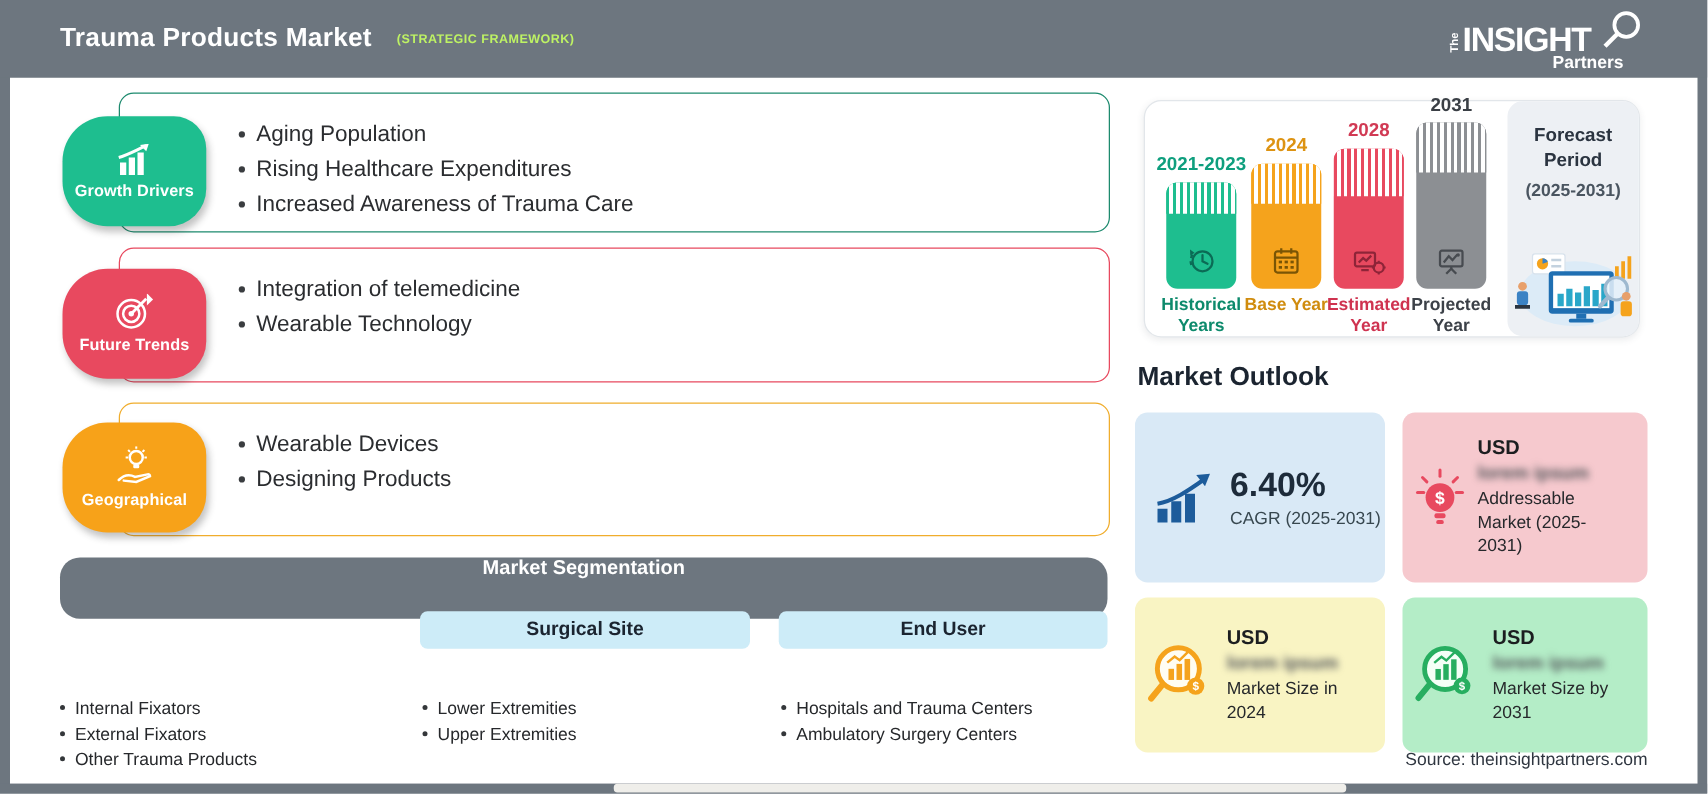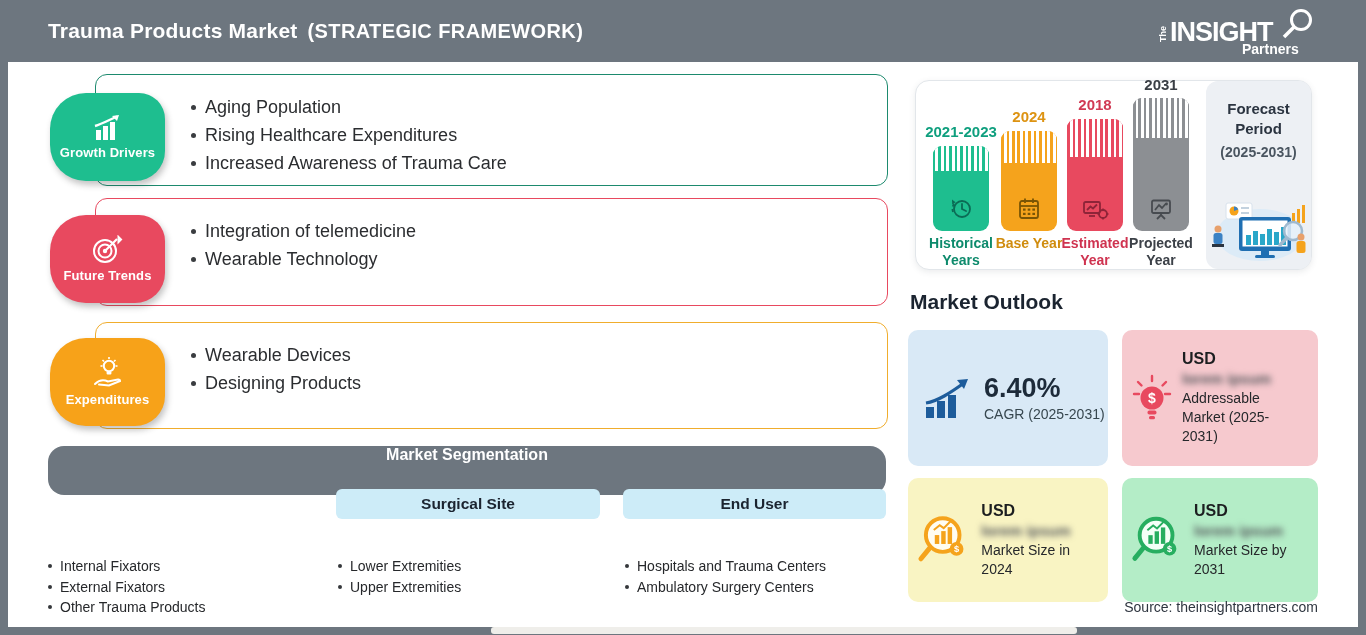--- a/index.html
+++ b/index.html
@@ -3,21 +3,21 @@
 <meta charset="utf-8">
 <style>
   html,body{margin:0;padding:0;}
   body{font-family:"Liberation Sans",sans-serif;}
   .stage{position:relative;width:1366px;height:635px;background:#6d767f;overflow:hidden;}
   .content-bg{position:absolute;left:8px;top:62px;width:1350px;height:565px;background:#ffffff;}
 
   
   .hdr{position:absolute;left:0;top:0;width:1366px;height:62px;background:#6d767f;display:flex;align-items:center;}
   .hdr-title{color:#ffffff;font-size:21px;font-weight:bold;margin-left:48px;letter-spacing:.2px;}
-  .hdr-sub{color:#ffffff;font-size:20px;font-weight:600;margin-left:10px;letter-spacing:.4px;}
+  .hdr-sub{color:#bef264;font-size:10px;font-weight:600;margin-left:20px;letter-spacing:.4px;}
   .hdr-logo{position:absolute;right:52px;top:8px;}
 
   
   .fbox{position:absolute;left:95px;width:791px;border-radius:12px;background:#fff;}
   .fbox.b1{top:74px;height:110px;border:1.6px solid #1d8a6e;}
   .fbox.b2{top:198px;height:106px;border:1.6px solid #e8495f;}
   .fbox.b3{top:322px;height:105px;border:1.6px solid #f0ad2d;}
   .fbox ul{list-style:none;margin:0;padding:18px 0 0 95px;}
   .fbox li{position:relative;font-size:18px;color:#2b2d30;line-height:28px;padding-left:14px;}
   .fbox li::before{content:"";position:absolute;left:0;top:12px;width:5px;height:5px;border-radius:50%;background:#3a3d40;}
@@ -154,21 +154,21 @@
     <svg width="34" height="32" viewBox="0 0 34 32">
       <circle cx="18" cy="9" r="5.2" fill="none" stroke="#fff" stroke-width="2"></circle>
       <rect x="15.6" y="14.5" width="4.8" height="3" rx="1" fill="#fff"></rect>
       <line x1="18" y1="0" x2="18" y2="2" stroke="#fff" stroke-width="1.6"></line>
       <line x1="9.5" y1="9" x2="11.5" y2="9" stroke="#fff" stroke-width="1.6"></line>
       <line x1="24.5" y1="9" x2="26.5" y2="9" stroke="#fff" stroke-width="1.6"></line>
       <line x1="11.5" y1="3" x2="13" y2="4.5" stroke="#fff" stroke-width="1.6"></line>
       <line x1="24.5" y1="3" x2="23" y2="4.5" stroke="#fff" stroke-width="1.6"></line>
       <path d="M4,27 Q10,21 17,24.5 L27,22.5 Q29,22.2 29,24 L18,28.5 L8,27.5" fill="none" stroke="#fff" stroke-width="2" stroke-linecap="round"></path>
     </svg>
-    <span class="blabel">Expenditures</span>
+    <span class="blabel">Geographical</span>
   </div>
 
   <div class="segbar">
     <span>Market Segmentation</span>
   </div>
   <div class="segcol-h sc2">
     <span>Surgical Site</span>
   </div>
   <div class="segcol-h sc3">
     <span>End User</span>
@@ -183,21 +183,21 @@
     <li>Upper Extremities</li>
   </ul>
   <ul class="seglist sl3">
     <li>Hospitals and Trauma Centers</li>
     <li>Ambulatory Surgery Centers</li>
   </ul>
 
   <div class="tpanel">
     <span class="ylab y1">2021-2023</span>
     <span class="ylab y2">2024</span>
-    <span class="ylab y3">2018</span>
+    <span class="ylab y3">2028</span>
     <span class="ylab y4">2031</span>
 
     <div class="tbar bar1">
       <div class="stripes"></div>
       <svg class="bicon" width="26" height="26" viewBox="0 0 26 26">
         <circle cx="14" cy="13" r="8" fill="none" stroke="#0b6b55" stroke-width="1.8"></circle>
         <path d="M14,8 V13 L18,15" fill="none" stroke="#0b6b55" stroke-width="1.8" stroke-linecap="round"></path>
         <path d="M5,16 A9.5,9.5 0 0 1 7,6.5" fill="none" stroke="#0b6b55" stroke-width="1.8" stroke-dasharray="3 2.5"></path>
         <path d="M4,3.5 L7.6,6.2 L4.2,8.6 Z" fill="#0b6b55"></path>
       </svg>

